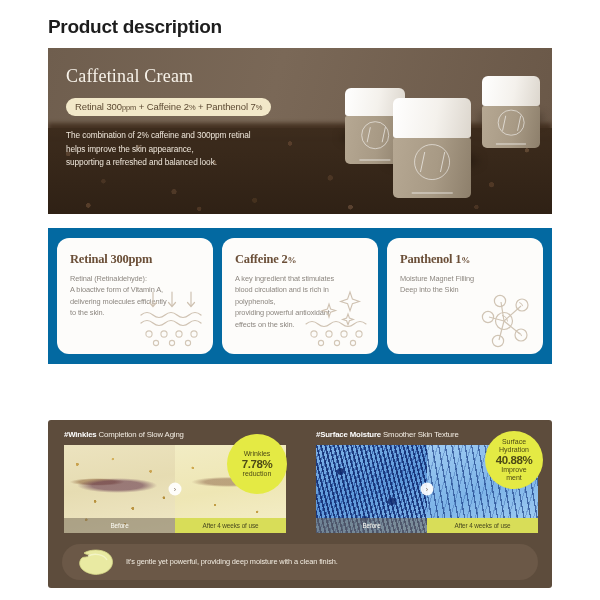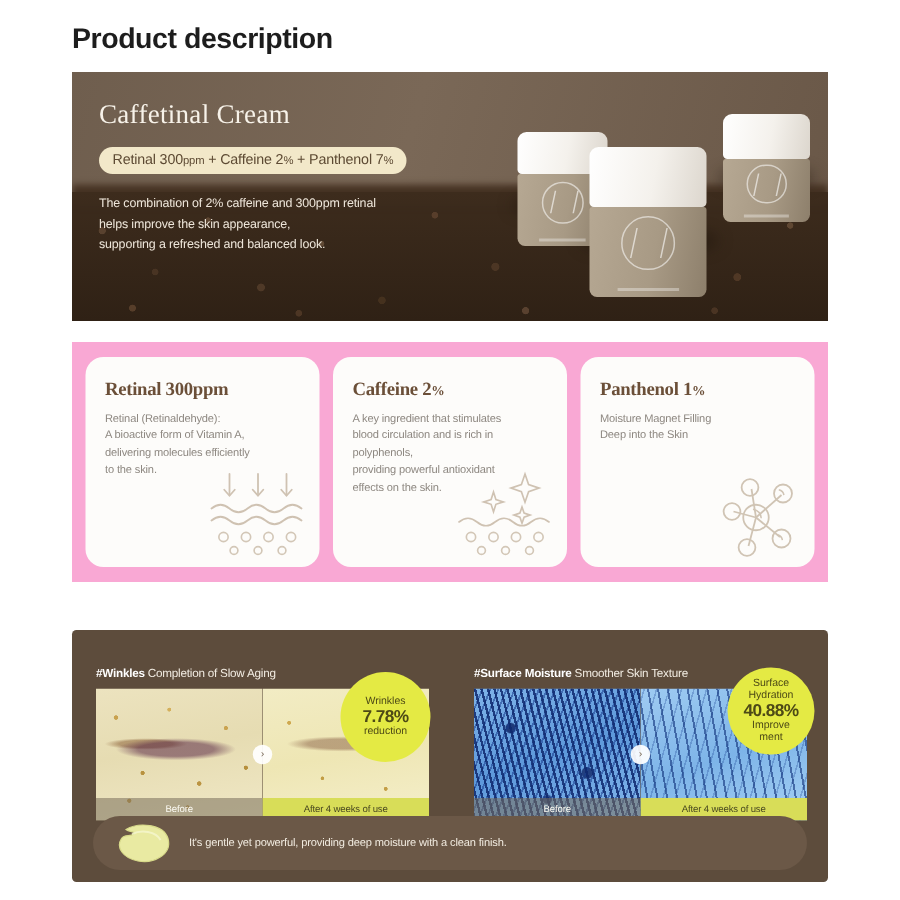--- a/index.html
+++ b/index.html
@@ -118,22 +118,22 @@
   #jarC{ left:52px; top:44px; width:78px; z-index:3; }
   #jarC .lid{ height:40px; }
   #jarC .body{ height:60px; }
   .jar-shadow{
     position:absolute; border-radius:50%;
     background:rgba(25,15,8,.5); filter:blur(5px);
   }
 
   
   .cards-band{
-    position:absolute; left:48px; top:228px; width:504px; height:160px;
-    background:#f9a8d4;
+    position:absolute; left:48px; top:228px; width:504px; height:136px;
+    background:#0369a1;
   }
   .cards-row{
     position:absolute; left:0; top:0; width:100%; height:100%;
     display:flex; gap:9px; padding:10px 9px;
   }
   .card{
     flex:1; background:#fdfcfa; border-radius:12px;
     padding:14px 13px; position:relative; overflow:hidden;
   }
   .card-title{
@@ -146,21 +146,21 @@
   }
   .card-art{
     position:absolute; right:8px; bottom:6px; width:66px; height:58px;
   }
 
   
   .results{
     position:absolute; left:48px; top:420px; width:504px; height:168px;
     background:#5d4c3c; border-radius:3px; overflow:hidden;
   }
-  .panel{ position:absolute; top:14px; height:122px; }
+  .panel{ position:absolute; top:0; height:122px; }
   .panel.left{ left:0; width:252px; }
   .panel.right{ left:252px; width:252px; }
   .panel-label{
     position:absolute; left:16px; top:10px; font-size:7.8px;
     color:#f2ece2; letter-spacing:-.15px; white-space:nowrap; z-index:4;
   }
   .panel-label b{ color:#ffffff; }
   .imgpair{
     position:absolute; left:16px; top:25px; width:222px; height:88px;
     display:flex; overflow:hidden;

